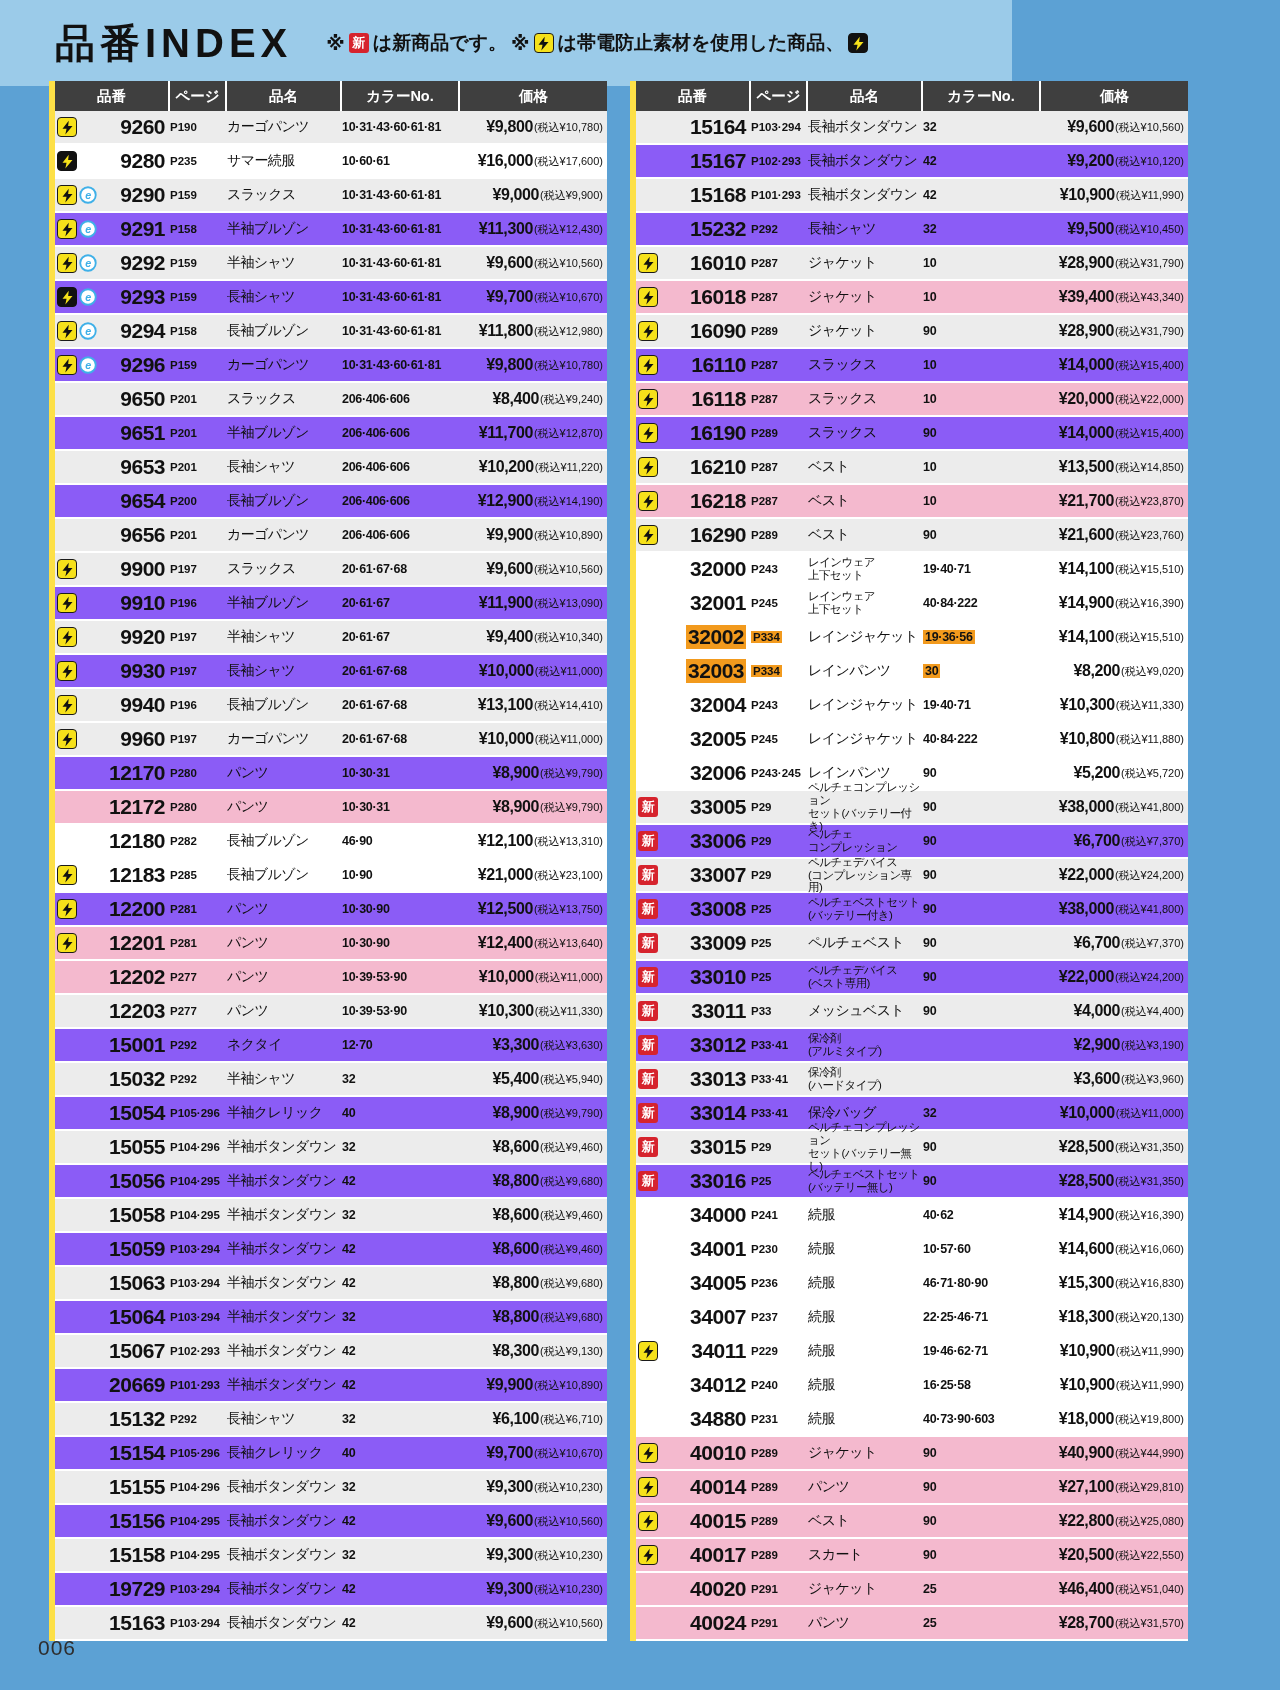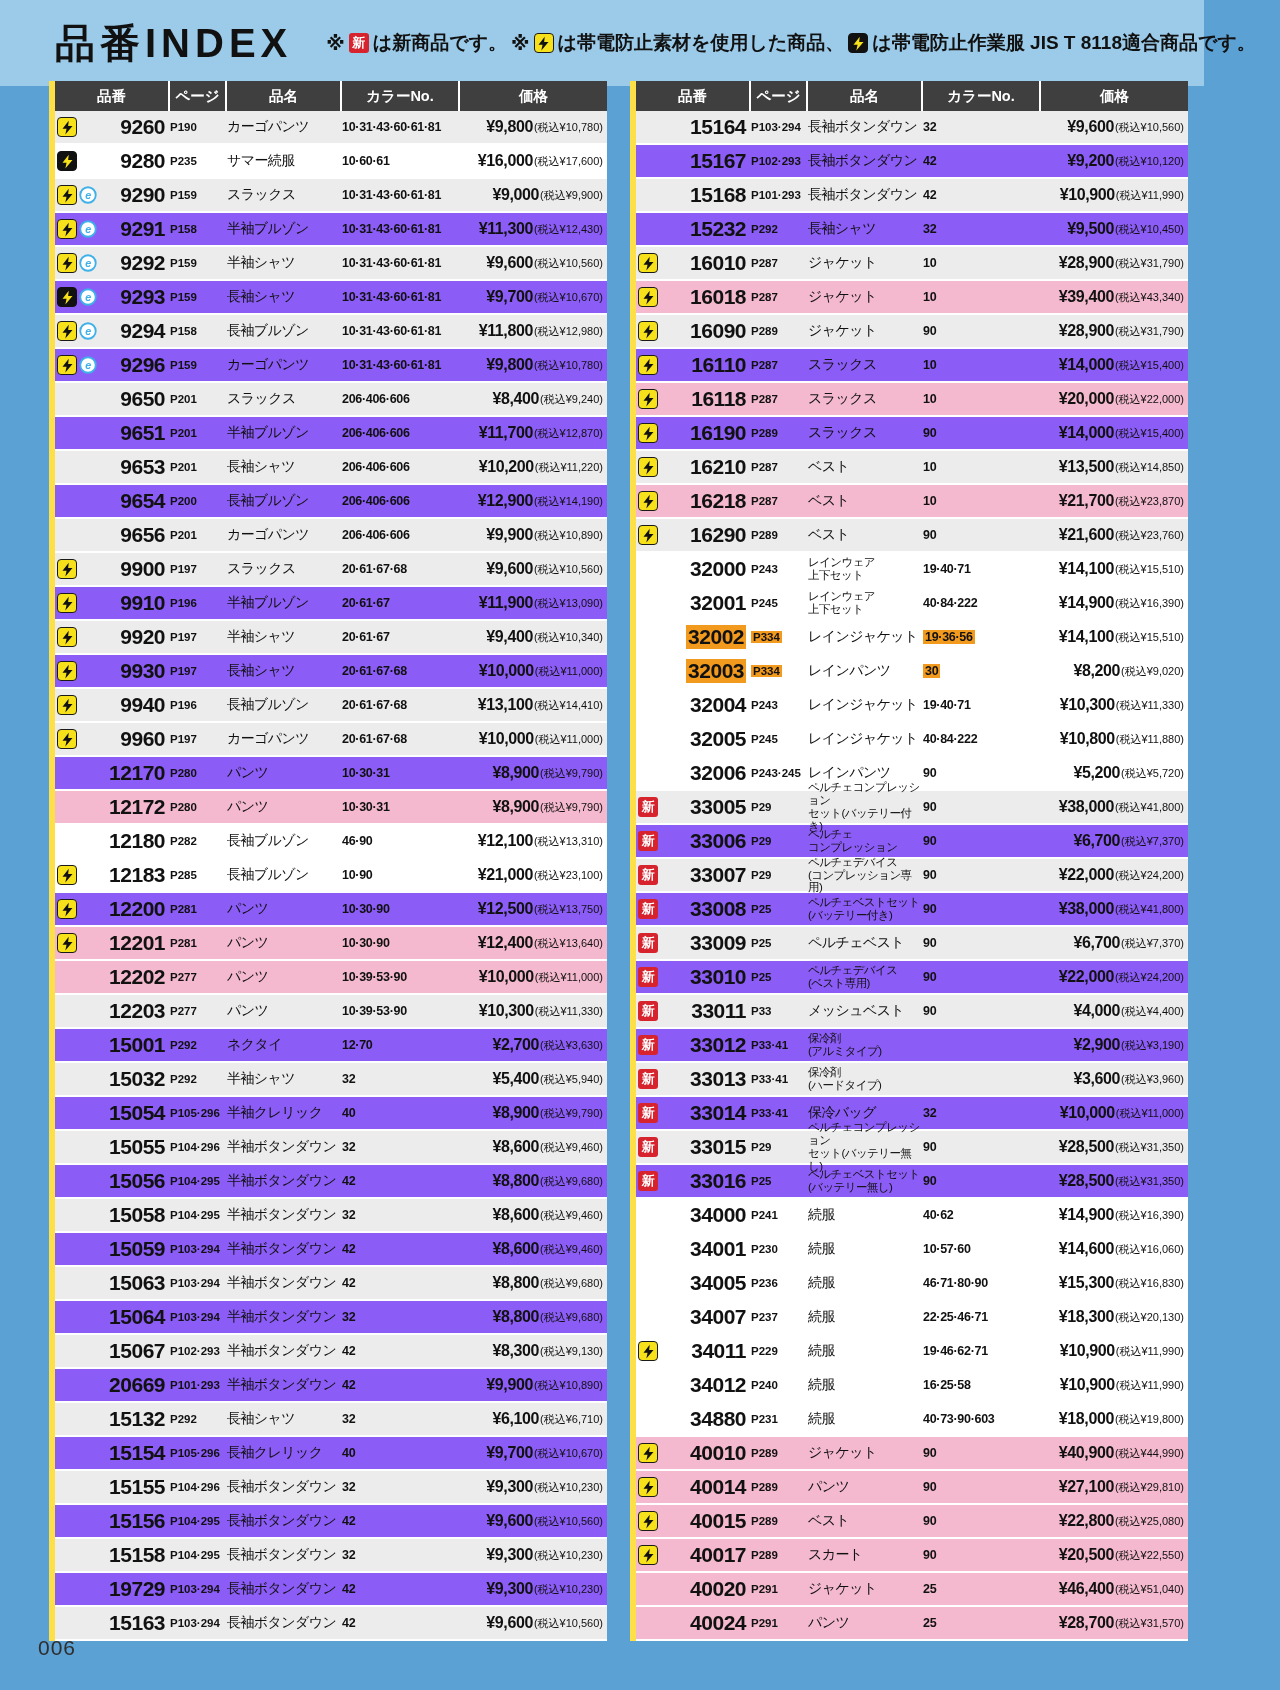--- a/index.html
+++ b/index.html
@@ -1,20 +1,20 @@
 <!DOCTYPE html>
 <html><head>
 <meta charset="utf-8">
 <style>
   html,body{margin:0;padding:0}
   body{width:1280px;height:1690px;position:relative;overflow:hidden;
        background:#5ca1d4;font-family:"Liberation Sans","DejaVu Sans",sans-serif;color:#111}
 
   
-  .topband{position:absolute;left:0;top:0;width:1204px;height:86px;background:#9bcbe9;
+  .topband{position:absolute;left:0;top:0;width:1012px;height:86px;background:#9bcbe9;
            display:flex;align-items:center}
   .title{margin-left:55px;font-size:40px;font-weight:bold;letter-spacing:5px;white-space:nowrap}
   .notes{margin-left:34px;display:flex;align-items:center;gap:4px;
          font-size:19px;font-weight:bold;white-space:nowrap}
 
   
   .ic{width:20px;height:20px;border-radius:4px;display:inline-flex;align-items:center;
       justify-content:center;box-sizing:border-box;flex:0 0 auto}
   .ic svg{width:15px;height:15px;display:block}
   .bolt-y{background:#f6e11a;border:1.5px solid #1a1a1a;color:#111}
@@ -66,21 +66,20 @@
         <svg viewBox="0 0 24 24">
           <polygon points="14,1 4,14 10.5,14 8.5,23 20,9.5 13,9.5" fill="currentColor"></polygon>
         </svg>
       </span>
     <span>は帯電防止素材を使用した商品、</span>
     <span class="ic bolt-k">
         <svg viewBox="0 0 24 24">
           <polygon points="14,1 4,14 10.5,14 8.5,23 20,9.5 13,9.5" fill="currentColor"></polygon>
         </svg>
       </span>
-    <span>は帯電防止作業服 JIS T 8118適合商品です。</span>
   </div>
 </div>
 
 <div class="ptable" id="left-table">
   <div class="hrow">
     <div class="hcell hc1">品番</div>
     <div class="hcell hc2">ページ</div>
     <div class="hcell hc3">品名</div>
     <div class="hcell hc4">カラーNo.</div>
     <div class="hcell hc5">価格</div>
@@ -745,21 +744,21 @@
     <span class="cell page">
           <span class="txt">P292</span>
         </span>
     <span class="cell name">
           <span class="txt">ネクタイ</span>
         </span>
     <span class="cell colors">
           <span class="txt">12·70</span>
         </span>
     <span class="cell price">
-      <span class="main">¥2,700</span>
+      <span class="main">¥3,300</span>
           <span class="tax">(税込¥3,630)</span>
     </span>
   </div>
       <div class="row bg-gray">
     <span class="cell code">
       <span class="icons"></span>
       <span class="txt">15032</span>
     </span>
     <span class="cell page">
           <span class="txt">P292</span>

